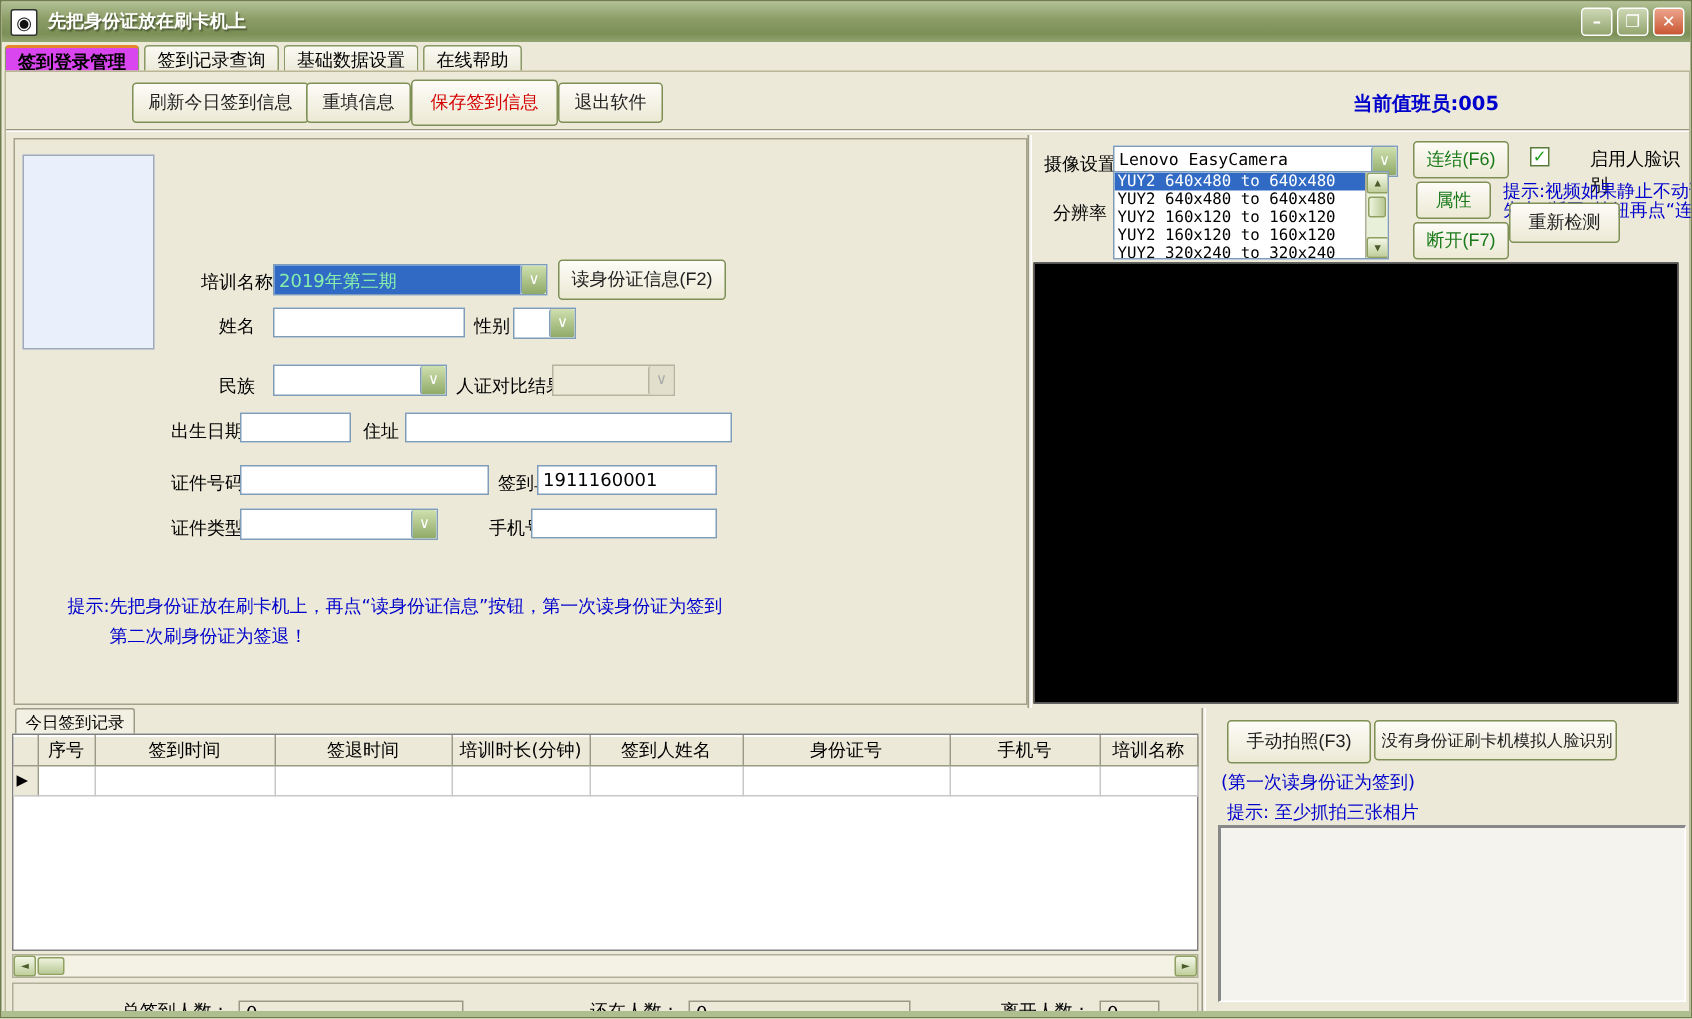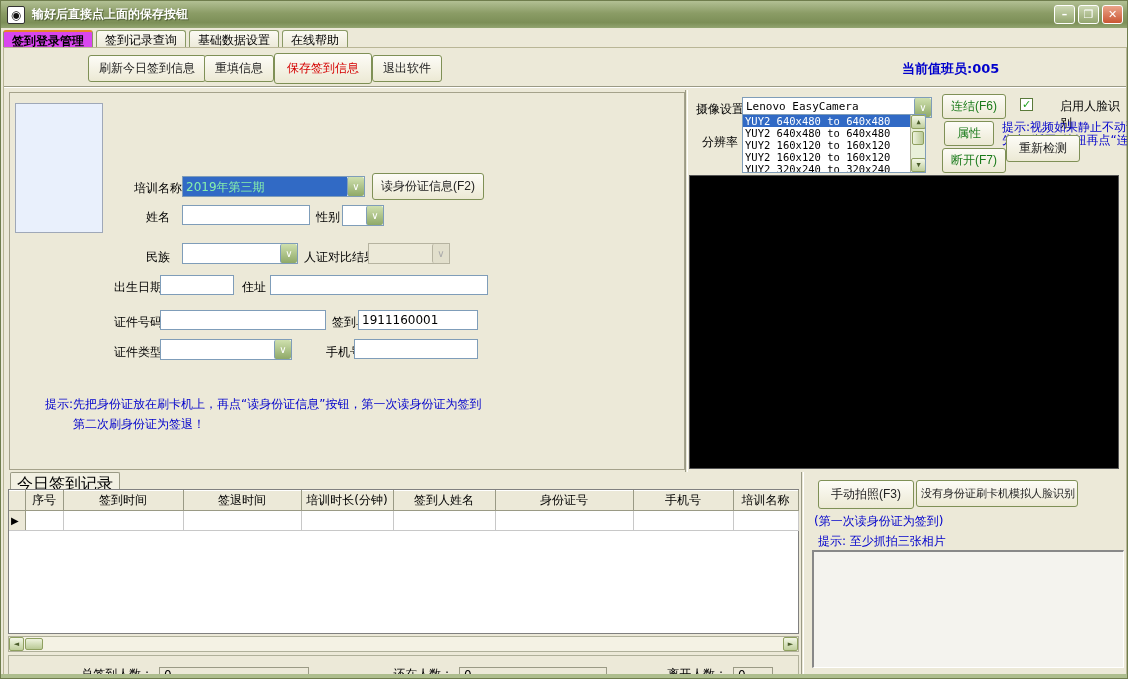--- a/index.html
+++ b/index.html
@@ -71,21 +71,21 @@
   .vscroll .thumb { position:absolute; left:1px; top:16px; width:12px; height:14px;
     background:linear-gradient(90deg,#eef3de,#b9c995); border:1px solid #8fa060; border-radius:2px; cursor:pointer; }
   .checkbox { position:absolute; width:13px; height:13px; background:#fff; border:1px solid #5a7a3a;
     font-size:11px; line-height:12px; text-align:center; color:#1ca11c; font-weight:bold; cursor:pointer; }
 
   
   .video { position:absolute; left:685px; top:127px; width:430px; height:294px; background:#000; border:1px solid #555; }
 
   
   .rec-tab { position:absolute; left:6px; top:424px; border:1px solid #9a9a85; border-bottom:none;
-    background:#f2f0e2; padding:1px 6px; font-size:16px; border-radius:2px 2px 0 0; cursor:pointer; }
+    background:#f2f0e2; padding:1px 6px; font-size:11px; border-radius:2px 2px 0 0; cursor:pointer; }
   .grid-wrap { position:absolute; left:4px; top:441px; width:791px; height:145px; background:#fff; border:1px solid #808080; }
   table.grid { border-collapse:collapse; table-layout:fixed; width:789px; font-size:12px; }
   table.grid th { background:#ece9d8; border-right:1px solid #9a9a85; border-bottom:1px solid #9a9a85;
     border-top:1px solid #fff; height:20px; font-weight:normal; overflow:hidden; white-space:nowrap; }
   table.grid td { border-right:1px solid #c8c8c8; border-bottom:1px solid #c8c8c8; height:20px; background:#fff; }
   table.grid td.gutter, table.grid th.gutter { background:#ece9d8; border-right:1px solid #9a9a85; }
   .row-marker { color:#000; font-size:10px; line-height:18px; padding-left:2px; }
   .hscroll { position:absolute; left:4px; top:588px; width:791px; height:16px; background:#f4f2e4; border:1px solid #b0b09a; }
   .hscroll .left-arrow { position:absolute; left:0; top:0; }
   .hscroll .hthumb { position:absolute; left:16px; top:1px; width:18px; height:12px;
@@ -106,21 +106,21 @@
 </style>
 </head>
 <body>
 
 <div id="window">
 
   <div class="titlebar">
     <div class="app-icon">
         <span>◉</span>
       </div>
-    <div class="title-text">输好后直接点上面的保存按钮</div>
+    <div class="title-text">先把身份证放在刷卡机上</div>
     <div class="win-btns">
       <div class="win-btn"><span>–</span></div>
       <div class="win-btn"><span>❐</span></div>
       <div class="win-btn close"><span>✕</span></div>
     </div>
   </div>
 
   <div class="tabstrip">
     <div class="tab active">签到登录管理</div>
     <div class="tab">签到记录查询</div>

